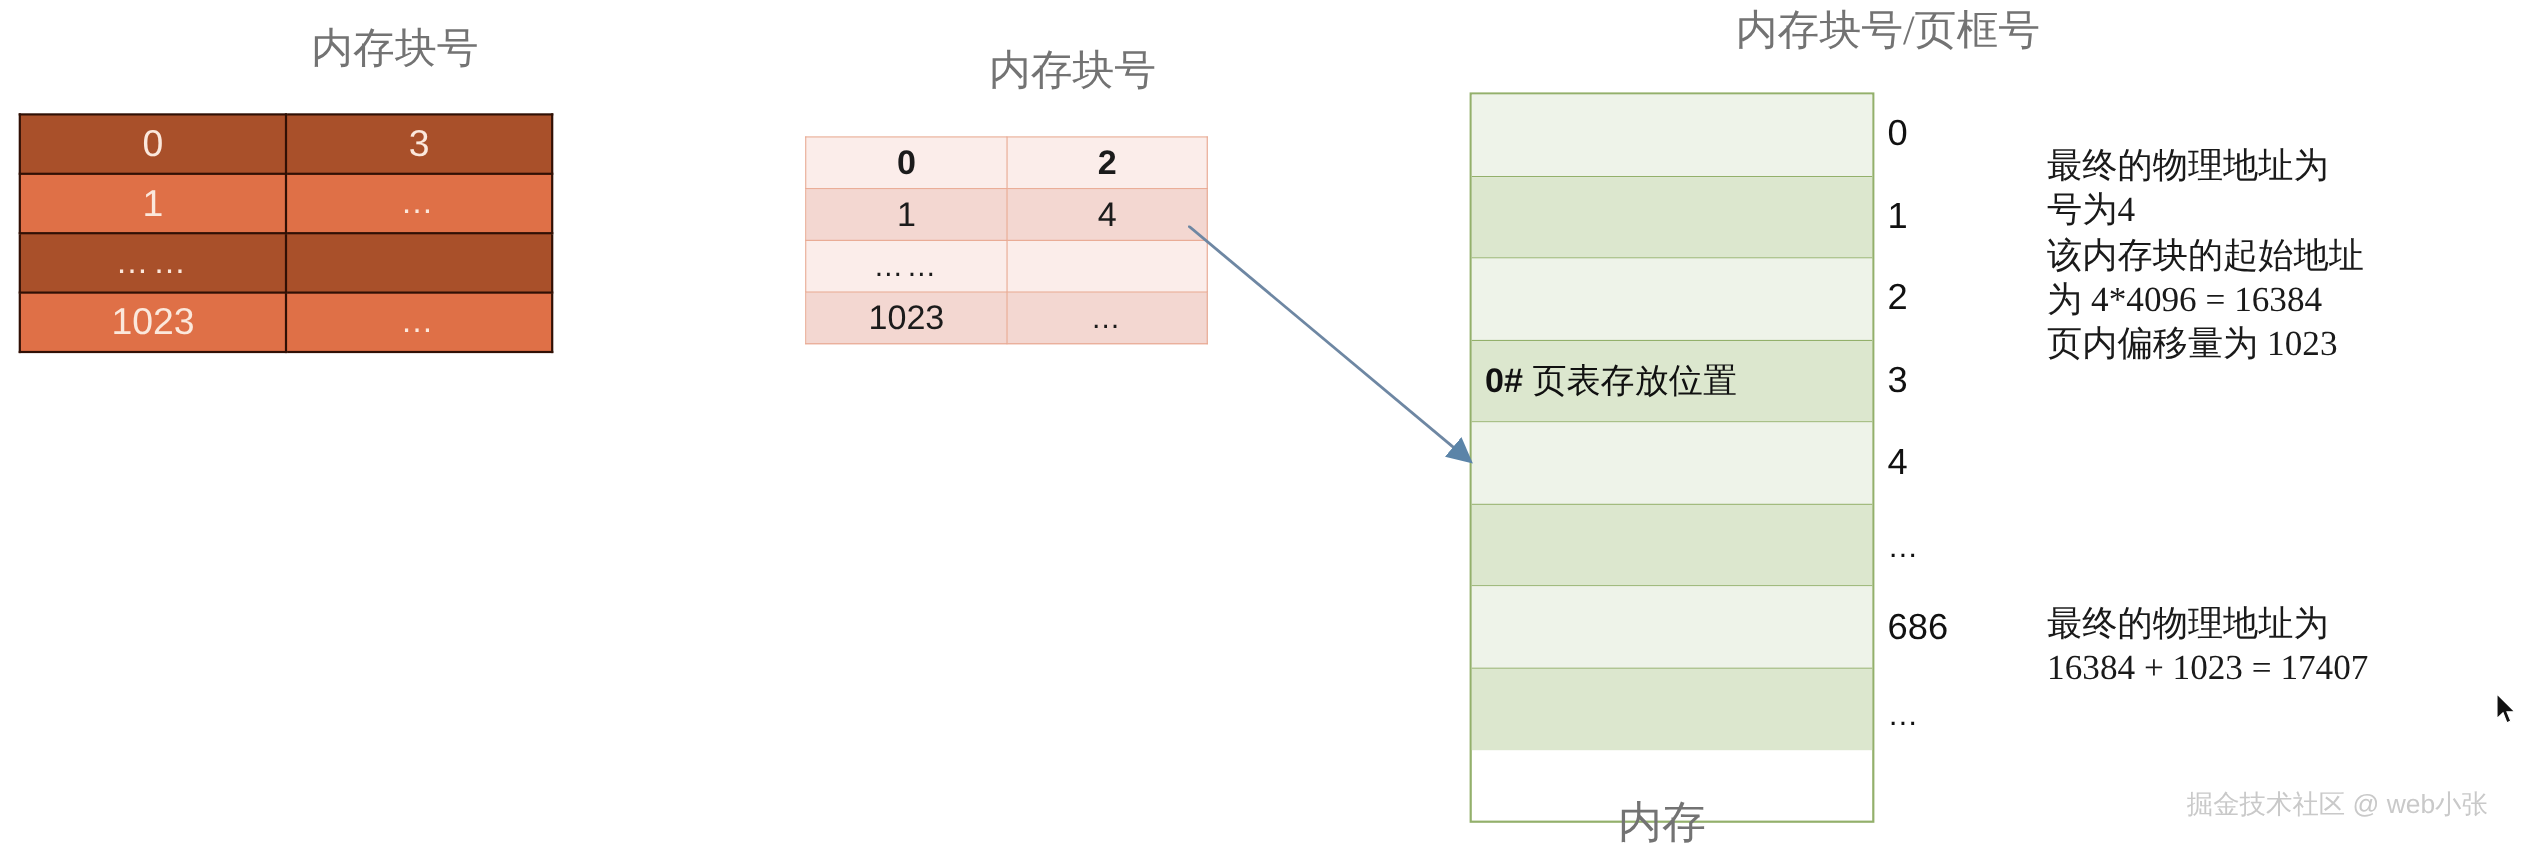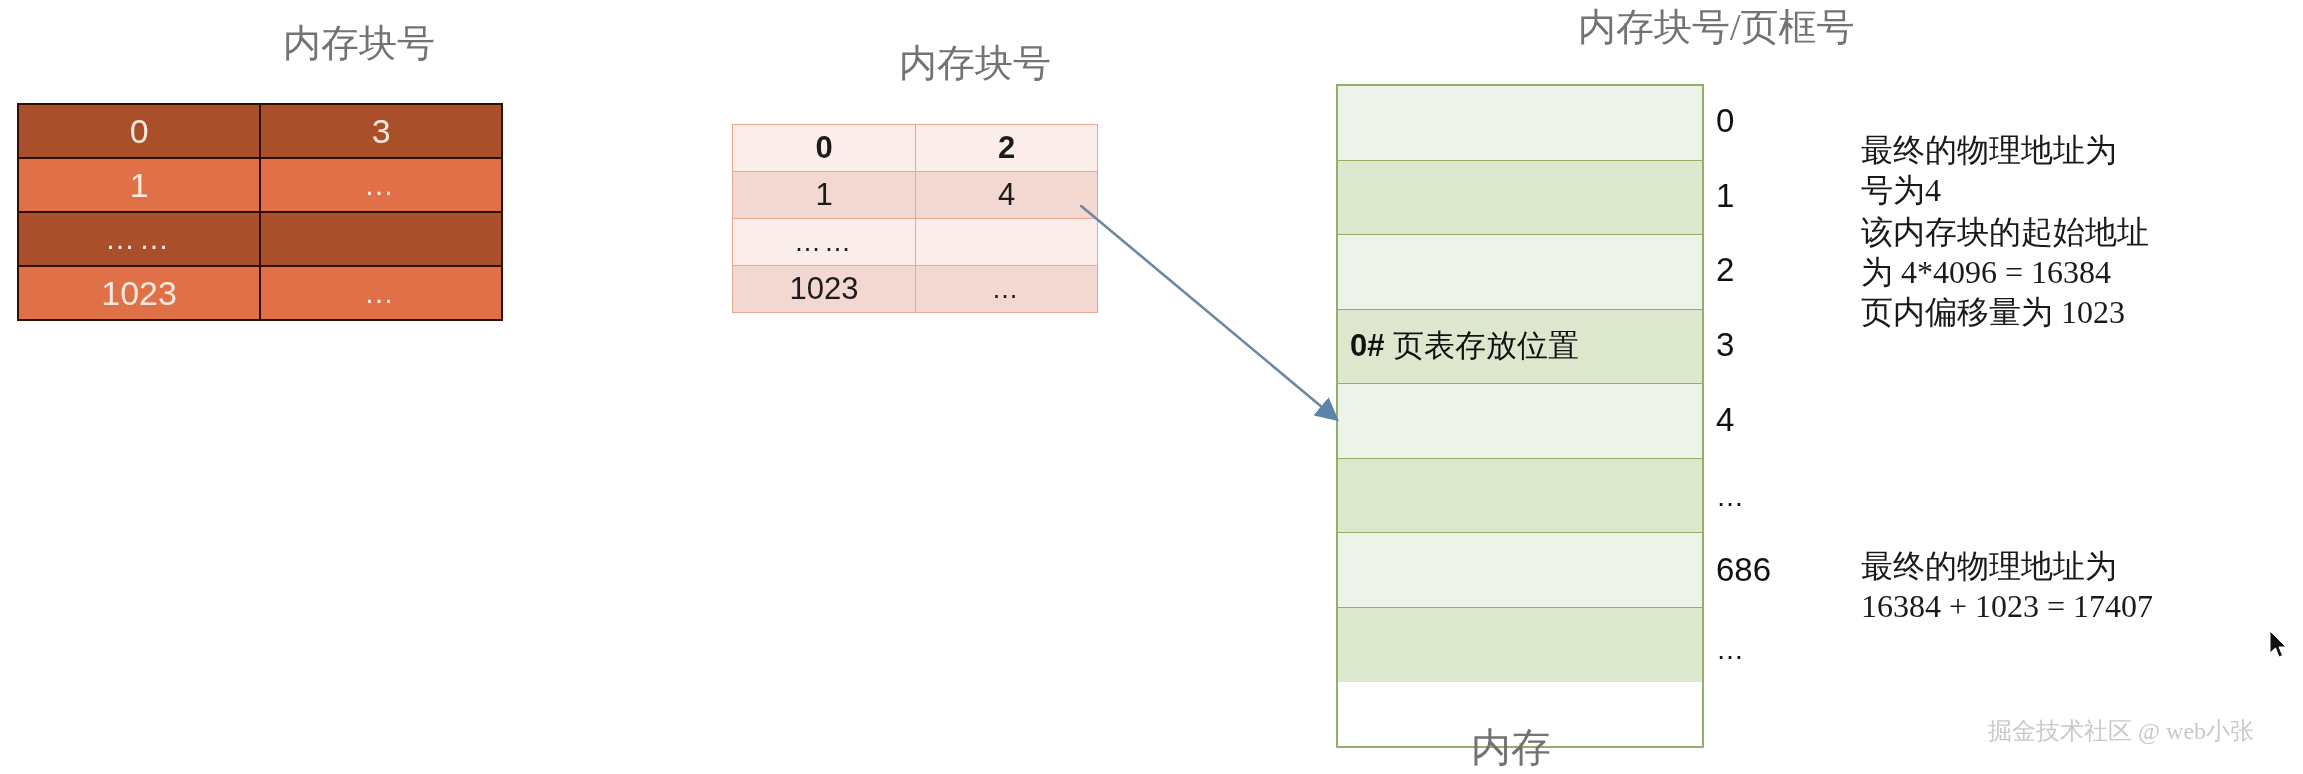--- a/index.html
+++ b/index.html
@@ -110,21 +110,21 @@
 
   
   #arrow{position:absolute;left:1080px;top:205px;width:290px;height:240px;}
 
   
   #cursor{position:absolute;left:2268px;top:630px;width:22px;height:30px;}
 
   
   #watermark{
     position:absolute;left:1988px;top:715px;
-    font-family:Liberation Serif, serif;
+    font-family:Liberation Sans, sans-serif;
     font-size:24px;color:#c9c9c9;white-space:nowrap;
   }
 </style>
 </head>
 <body>
 
 <div class="stage">
 
   <div class="heading" id="h-table1">内存块号</div>
 

